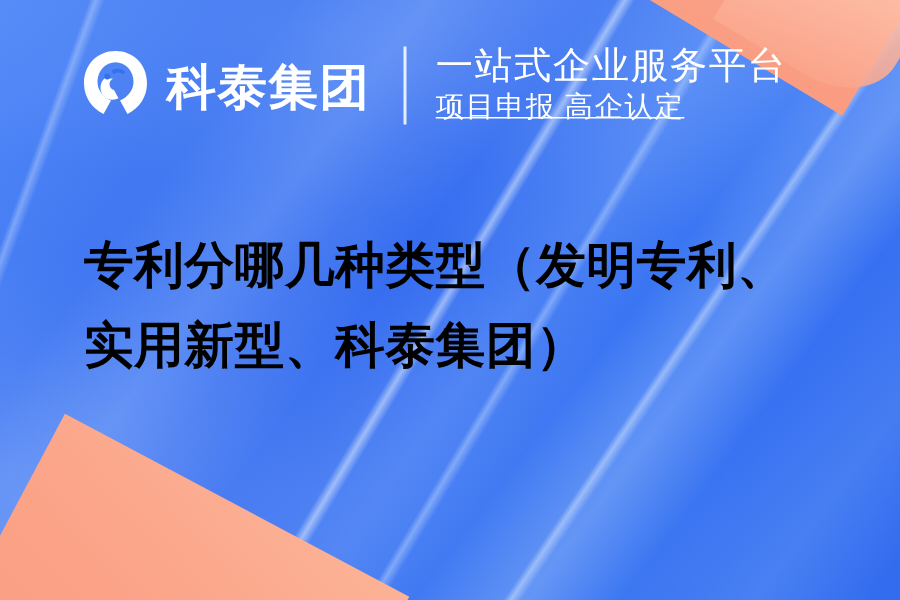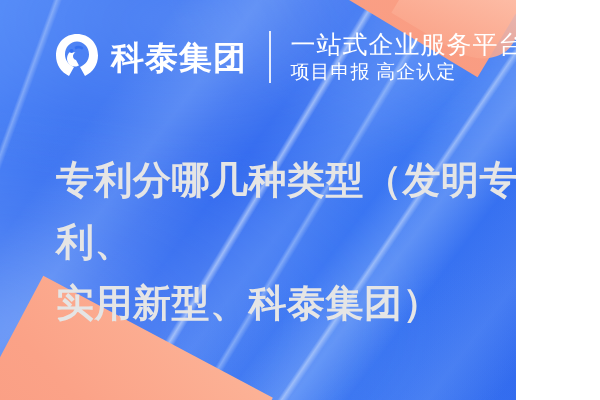--- a/index.html
+++ b/index.html
@@ -6,21 +6,21 @@
     margin: 0;
     padding: 0;
     background: #ffffff;
   }
   body {
     font-family: "Liberation Sans", "DejaVu Sans", sans-serif;
   }
 
   .banner {
     position: relative;
-    width: 516px;
+    width: 600px;
     height: 400px;
     overflow: hidden;
     background: #3570F0;
   }
 
   
   .bg-base {
     position: absolute;
     inset: 0;
     background:
@@ -156,30 +156,31 @@
   }
   .slogan-sub {
     color: #ffffff;
     font-size: 19px;
     line-height: 1.2;
     margin-top: 3px;
     font-weight: 400;
     letter-spacing: 1px;
     white-space: nowrap;
     font-family: "Liberation Serif", "DejaVu Serif", serif;
+    text-decoration: underline;
   }
 
   
   .title {
     position: absolute;
     left: 56px;
     top: 150px;
     width: 500px;
-    color: #e5e5e5;
-    font-size: 38px;
+    color: #000000;
+    font-size: 33px;
     font-weight: 700;
     line-height: 1.62;
     letter-spacing: 0.5px;
     font-family: "Liberation Sans", "DejaVu Sans", sans-serif;
   }
 </style>
 </head>
 <body>
 
 <div class="banner">

